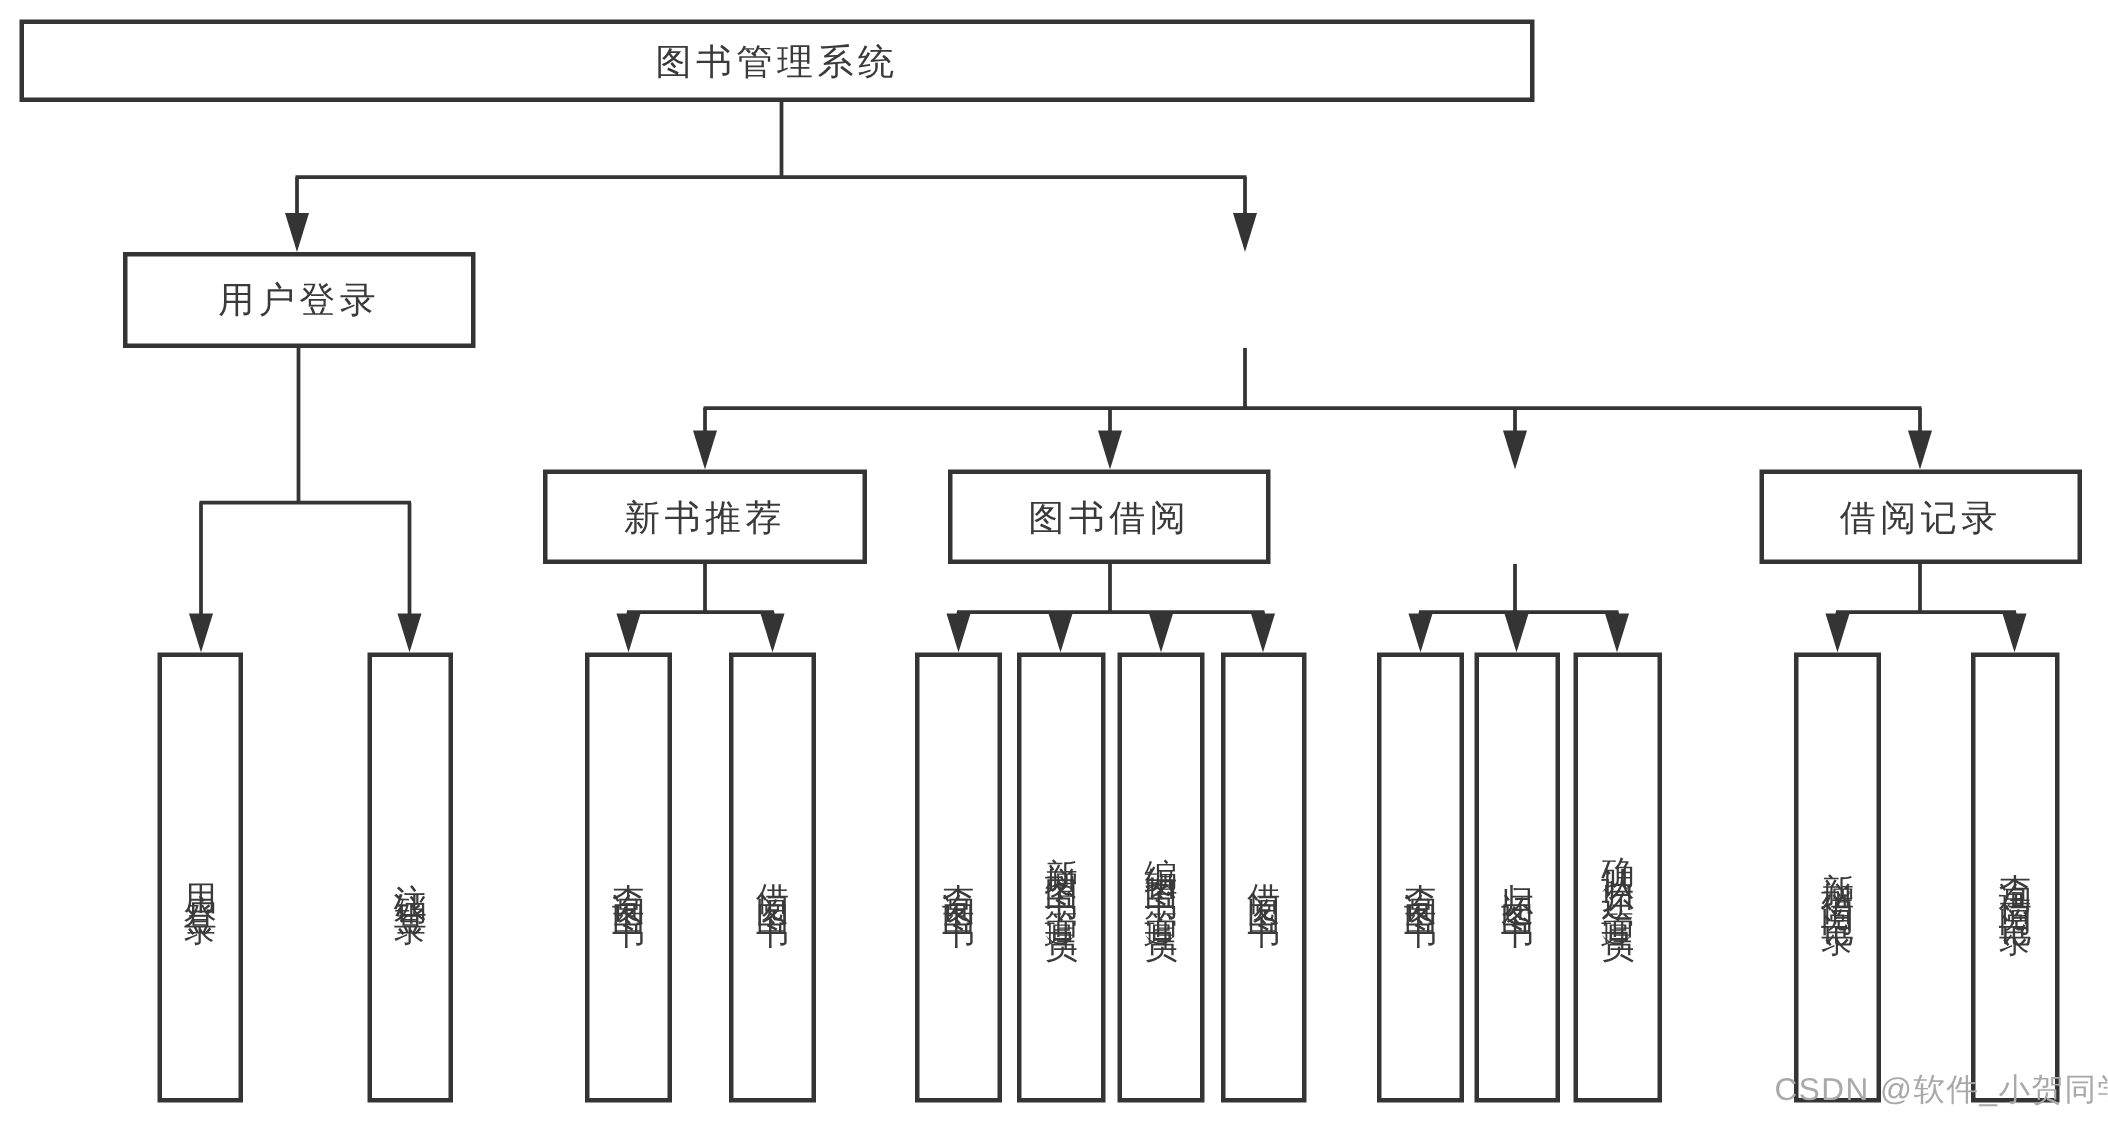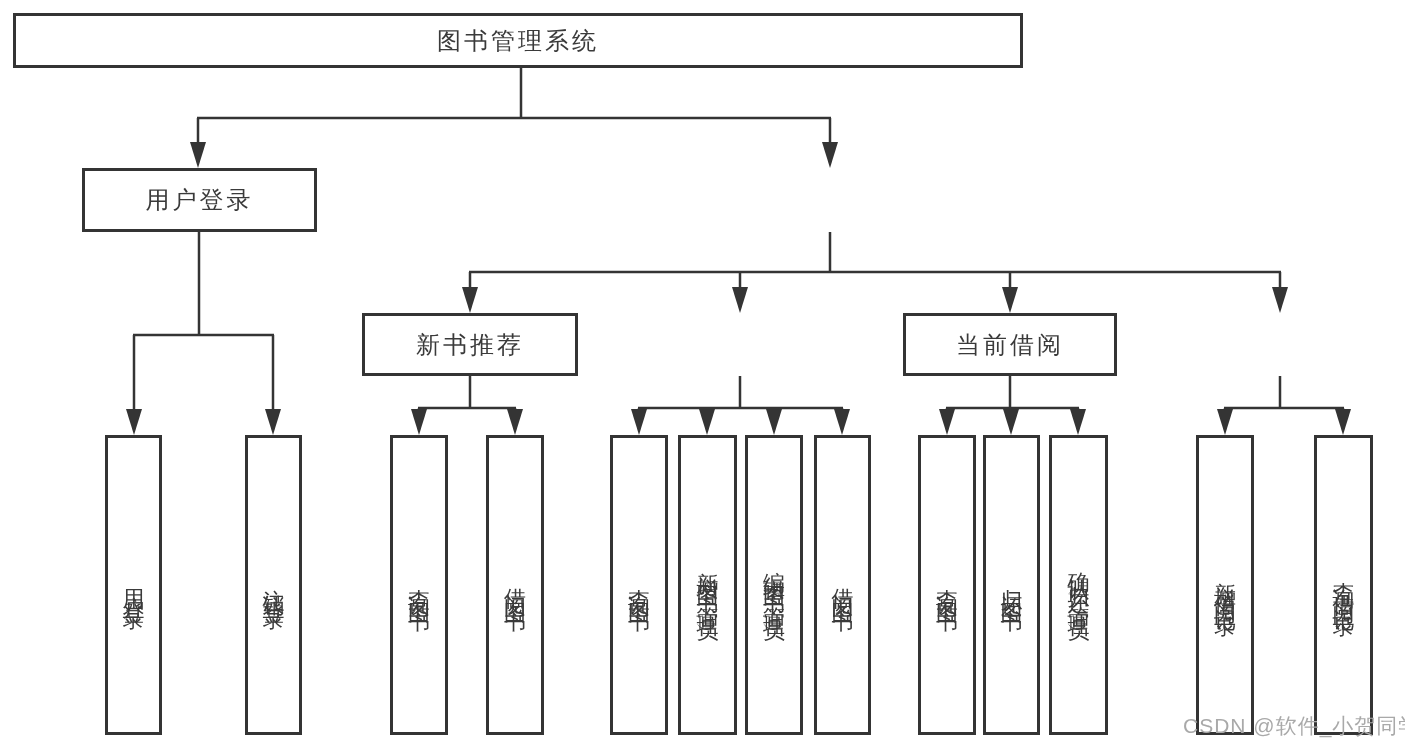--- a/index.html
+++ b/index.html
@@ -116,22 +116,25 @@
     <span class="hlabel">图书管理系统</span>
   </div>
 
   <div class="box lvl2 n-login">
     <span class="hlabel">用户登录</span>
   </div>
 
   <div class="box lvl3 n-rec">
     <span class="hlabel">新书推荐</span>
   </div>
-  <div class="box lvl3 n-current">
-    <span class="hlabel">当前借阅</span>
+  <div class="box lvl3 n-borrow">
+    <span class="hlabel">图书借阅</span>
+  </div>
+  <div class="box lvl3 n-records">
+    <span class="hlabel">借阅记录</span>
   </div>
 
   <div class="box leaf" style="left:105px;width:57px;">
     <span class="vlabel">用户登录</span>
   </div>
   <div class="box leaf" style="left:245px;width:57px;">
     <span class="vlabel">注销登录</span>
   </div>
 
   <div class="box leaf" style="left:390px;width:58px;">

